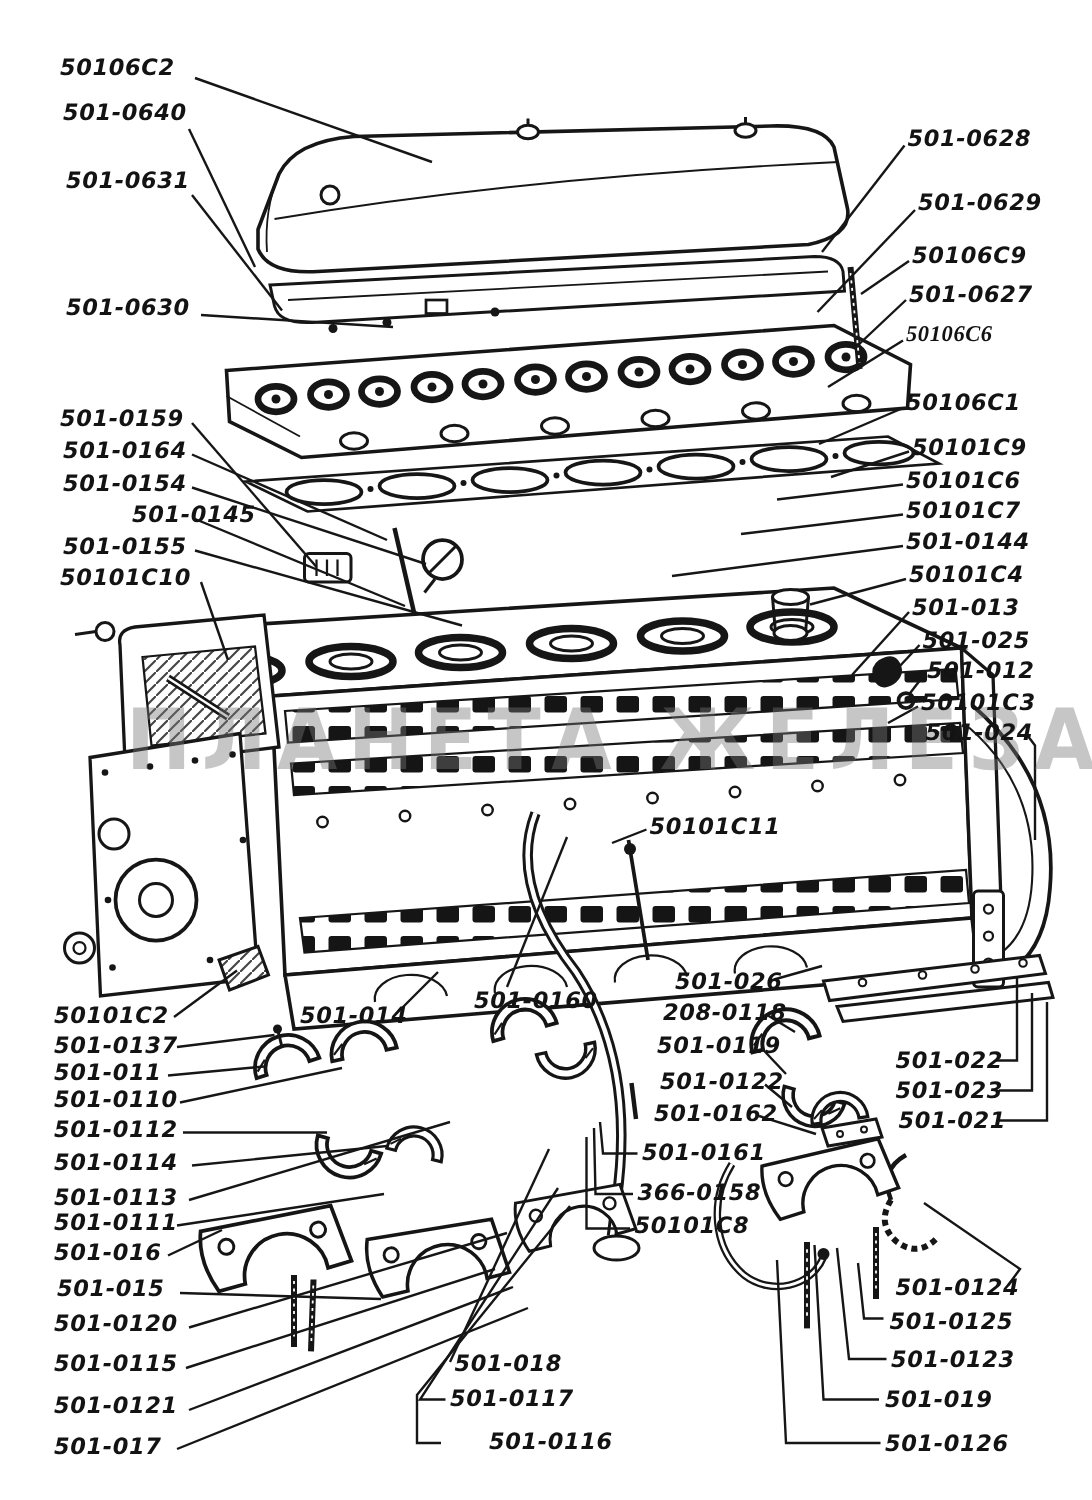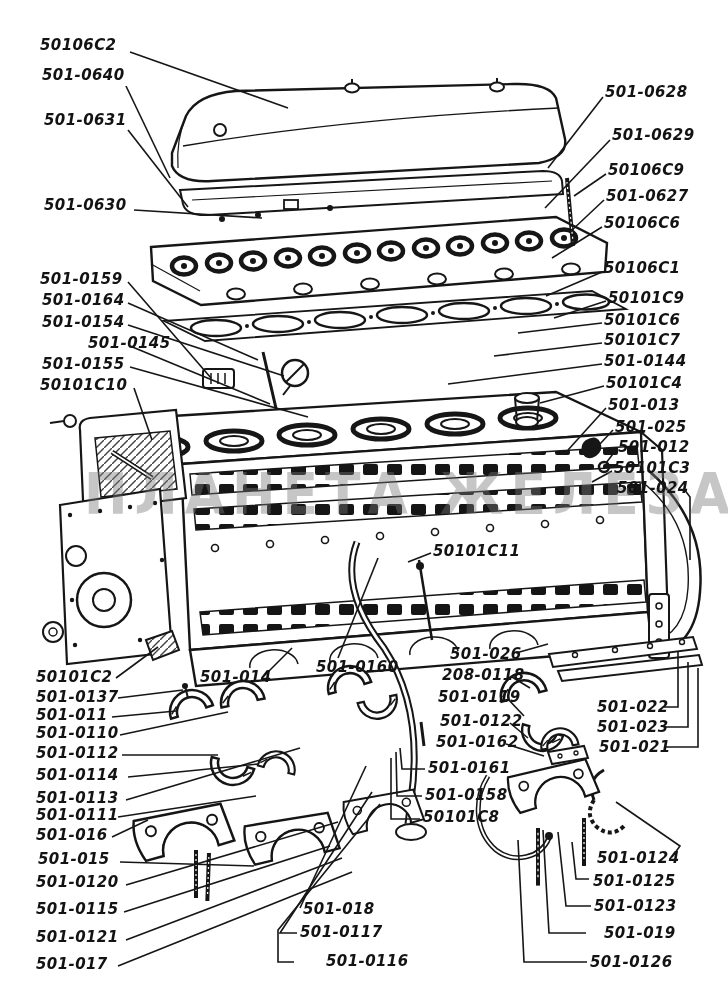--- a/index.html
+++ b/index.html
@@ -355,47 +355,47 @@
       <div class="part-label" style="left: 36px; top: 828px;">501-016</div>
       <div class="part-label" style="left: 38px; top: 852px;">501-015</div>
       <div class="part-label" style="left: 36px; top: 875px;">501-0120</div>
       <div class="part-label" style="left: 36px; top: 902px;">501-0115</div>
       <div class="part-label" style="left: 36px; top: 930px;">501-0121</div>
       <div class="part-label" style="left: 36px; top: 957px;">501-017</div>
       <div class="part-label" style="left: 605px; top: 85px;">501-0628</div>
       <div class="part-label" style="left: 612px; top: 128px;">501-0629</div>
       <div class="part-label" style="left: 608px; top: 163px;">50106C9</div>
       <div class="part-label" style="left: 606px; top: 189px;">501-0627</div>
-      <div class="part-label" style="left: 604px; top: 216px;">50106C6</div>
+      <div class="part-label" style="left: 604px; top: 216px; font-family: Liberation Serif, serif;">50106C6</div>
       <div class="part-label" style="left: 604px; top: 261px;">50106C1</div>
       <div class="part-label" style="left: 608px; top: 291px;">50101C9</div>
       <div class="part-label" style="left: 604px; top: 313px;">50101C6</div>
       <div class="part-label" style="left: 604px; top: 333px;">50101C7</div>
       <div class="part-label" style="left: 604px; top: 354px;">501-0144</div>
       <div class="part-label" style="left: 606px; top: 376px;">50101C4</div>
       <div class="part-label" style="left: 608px; top: 398px;">501-013</div>
       <div class="part-label" style="left: 615px; top: 420px;">501-025</div>
       <div class="part-label" style="left: 618px; top: 440px;">501-012</div>
       <div class="part-label" style="left: 614px; top: 461px;">50101C3</div>
       <div class="part-label" style="left: 617px; top: 481px;">501-024</div>
       <div class="part-label" style="left: 450px; top: 647px;">501-026</div>
       <div class="part-label" style="left: 442px; top: 668px;">208-0118</div>
       <div class="part-label" style="left: 438px; top: 690px;">501-0119</div>
       <div class="part-label" style="left: 440px; top: 714px;">501-0122</div>
       <div class="part-label" style="left: 436px; top: 735px;">501-0162</div>
       <div class="part-label" style="left: 597px; top: 700px;">501-022</div>
       <div class="part-label" style="left: 597px; top: 720px;">501-023</div>
       <div class="part-label" style="left: 599px; top: 740px;">501-021</div>
       <div class="part-label" style="left: 428px; top: 761px;">501-0161</div>
-      <div class="part-label" style="left: 425px; top: 788px;">501-0158</div>
+      <div class="part-label" style="left: 425px; top: 788px;">366-0158</div>
       <div class="part-label" style="left: 423px; top: 810px; text-align: right;">50101C8</div>
       <div class="part-label" style="left: 597px; top: 851px;">501-0124</div>
       <div class="part-label" style="left: 593px; top: 874px;">501-0125</div>
       <div class="part-label" style="left: 594px; top: 899px;">501-0123</div>
-      <div class="part-label" style="left: 604px; top: 926px;">501-019</div>
+      <div class="part-label" style="left: 590px; top: 926px;">501-019</div>
       <div class="part-label" style="left: 590px; top: 955px;">501-0126</div>
       <div class="part-label" style="left: 200px; top: 670px;">501-014</div>
       <div class="part-label" style="left: 300px; top: 660px; margin-left: 16px;">501-0160</div>
       <div class="part-label" style="left: 433px; top: 544px;">50101C11</div>
       <div class="part-label" style="left: 303px; top: 902px;">501-018</div>
       <div class="part-label" style="left: 300px; top: 925px;">501-0117</div>
       <div class="part-label" style="left: 299px; top: 954px; margin-left: 27px;">501-0116</div>
     </div>
 
 </div>

